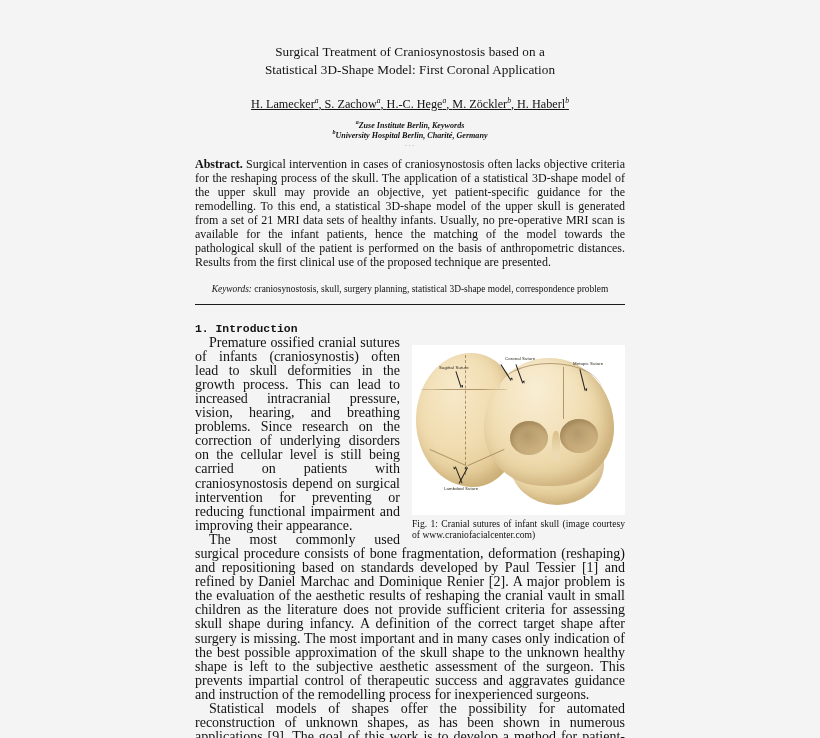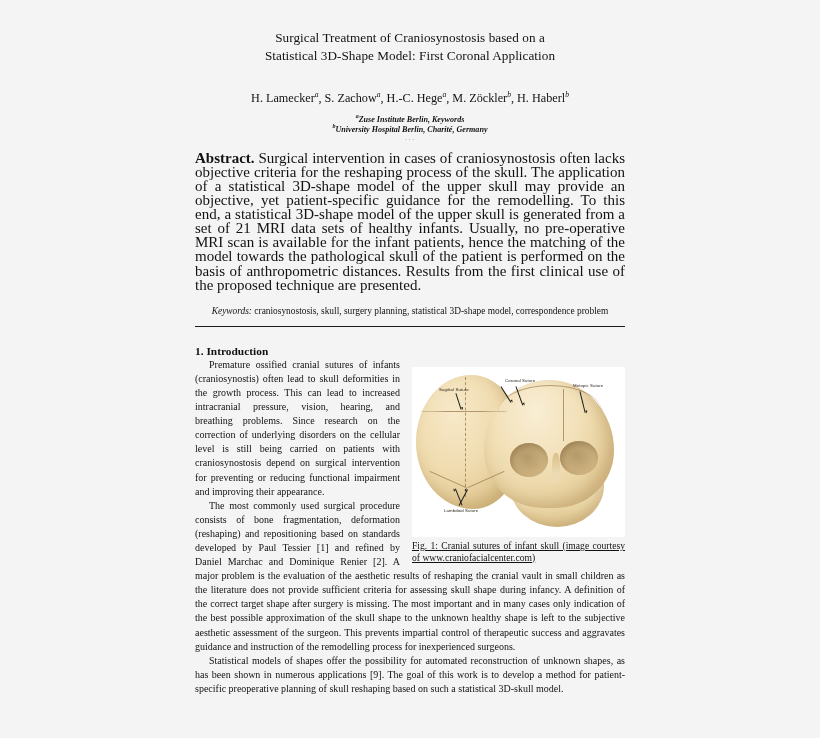--- a/index.html
+++ b/index.html
@@ -22,34 +22,35 @@
   }
   .content {
     position: absolute;
     left: 195px;
     top: 0;
     width: 430px;
   }
 
   
   .title-block {
-    padding-top: 29px;
+    padding-top: 43px;
     text-align: center;
   }
   .paper-title {
     font-size: 13.2px;
     line-height: 17.5px;
     font-weight: normal;
     margin: 0;
     letter-spacing: 0.05px;
   }
   .authors {
-    margin-top: 27px;
+    margin-top: 19px;
     font-size: 12.2px;
     line-height: 15px;
+    text-decoration: underline;
   }
   .authors sup {
     font-size: 7.6px;
     font-style: italic;
     vertical-align: super;
     line-height: 0;
   }
   .affiliations {
     margin-top: 9px;
     font-size: 8.1px;
@@ -66,21 +67,21 @@
     font-size: 8px;
     line-height: 8px;
     color: #9a9a9a;
     letter-spacing: 1px;
     height: 9px;
   }
 
   
   .abstract {
     margin-top: 6px;
-    font-size: 15px;
+    font-size: 12px;
     line-height: 14.1px;
     text-align: justify;
     text-justify: inter-word;
     hyphens: none;
   }
   .abstract b {
     font-weight: bold;
   }
 
   .keywords {
@@ -99,28 +100,28 @@
     border-top: 1.4px solid #1a1a1a;
     width: 430px;
   }
 
   
   .section-head {
     margin-top: 17px;
     font-size: 11.4px;
     font-weight: bold;
     line-height: 14px;
+    font-family: Liberation Mono, monospace;
   }
 
   
   .figure {
     float: right;
     width: 213px;
     margin: 9px 0 2px 12px;
-    text-decoration: underline;
   }
   .figure-img {
     position: relative;
     width: 213px;
     height: 170px;
     background: #ffffff;
     overflow: hidden;
   }
   .fig-caption {
     margin-top: 3px;
@@ -211,21 +212,21 @@
     right: -1px;
     top: -1.6px;
     border-left: 3.4px solid #1d1d1d;
     border-top: 1.9px solid transparent;
     border-bottom: 1.9px solid transparent;
   }
 
   
   .body-text p {
     margin: 0;
-    font-size: 10px;
+    font-size: 14px;
     line-height: 14.1px;
     text-align: justify;
     text-indent: 14px;
     hyphens: none;
   }
 </style>
 </head>
 <body>
 
 <div class="page">

